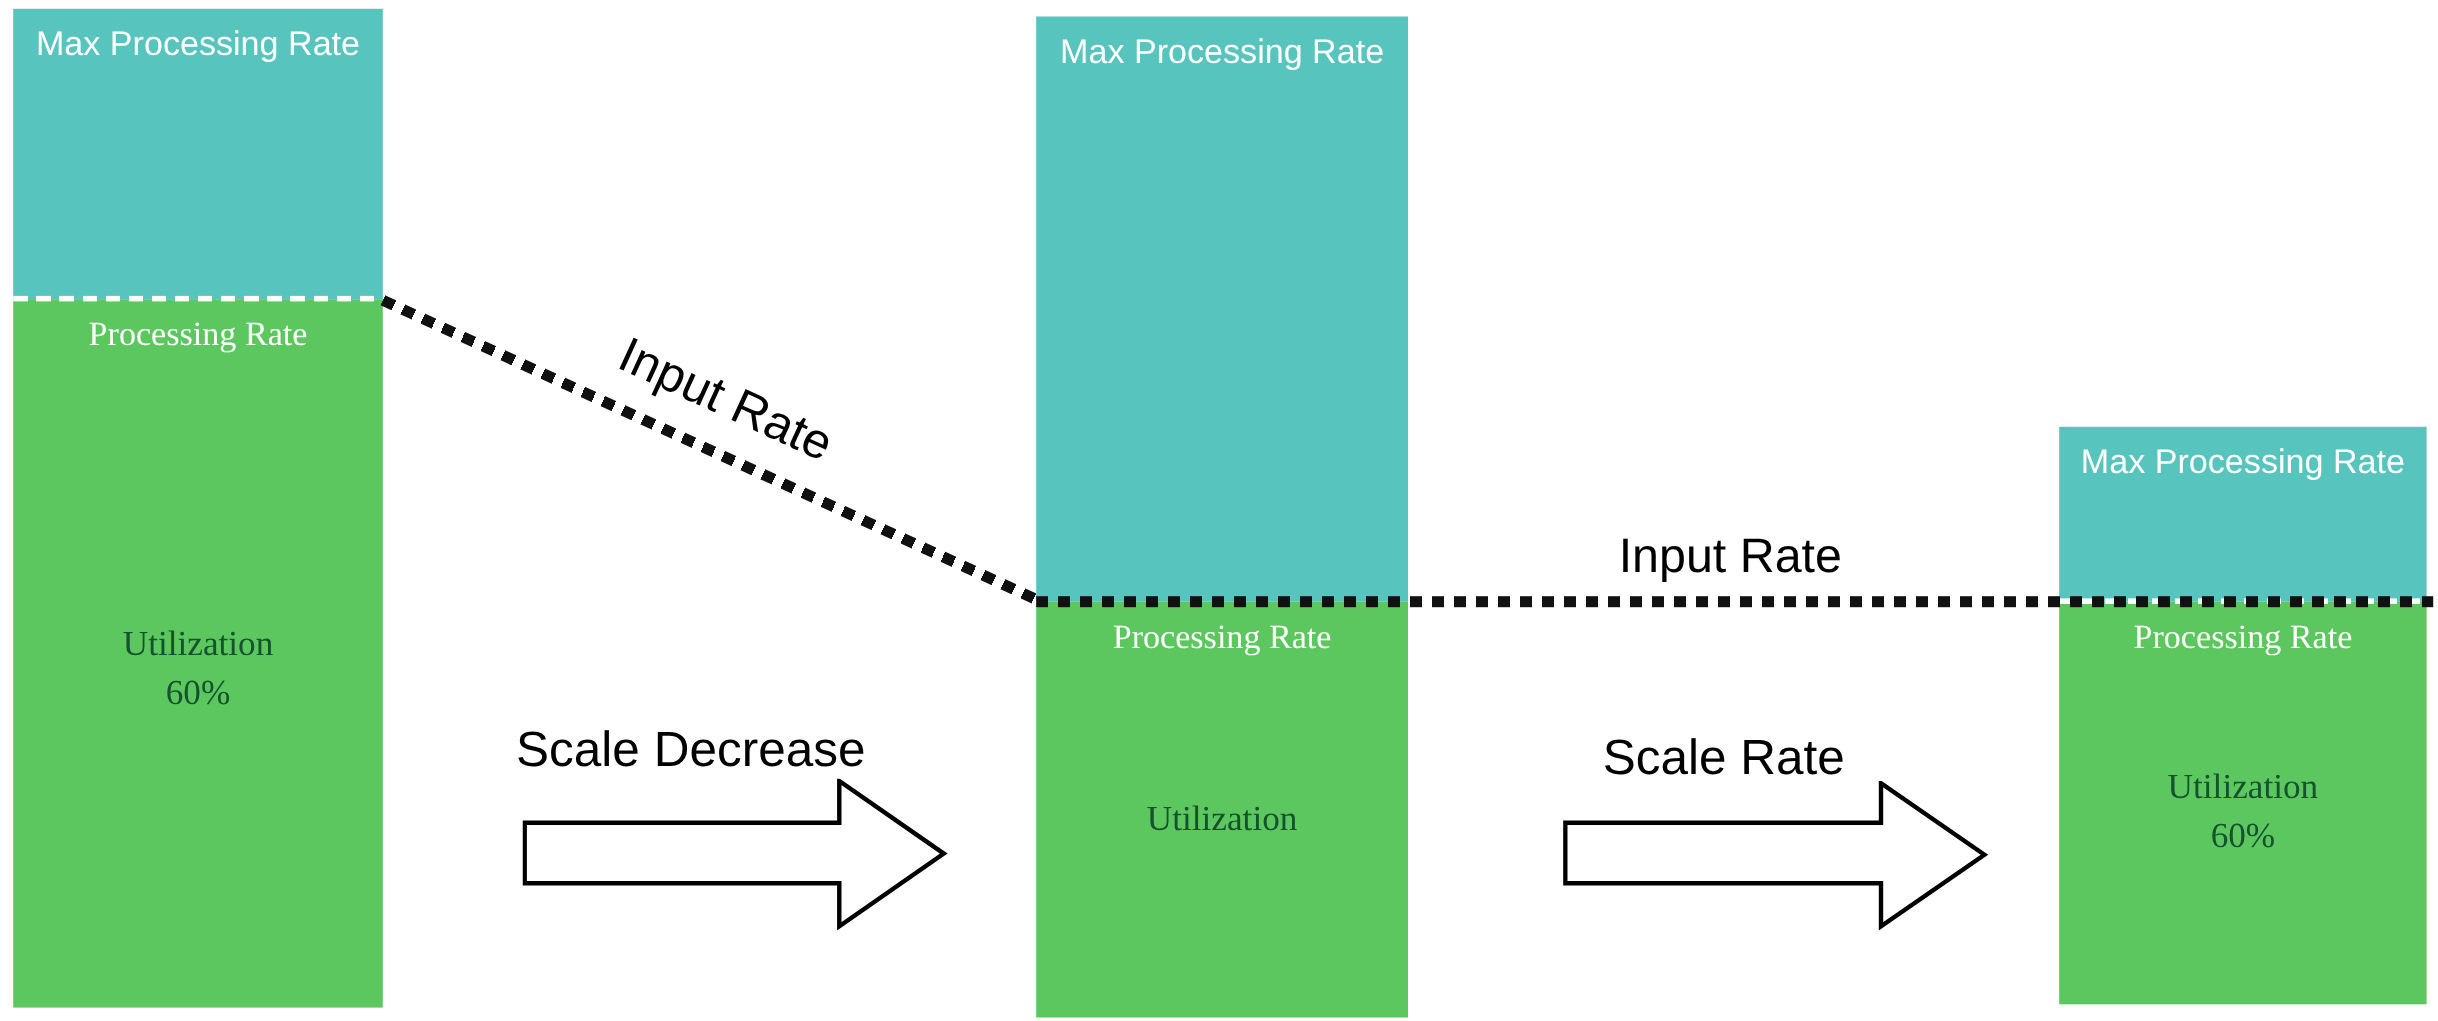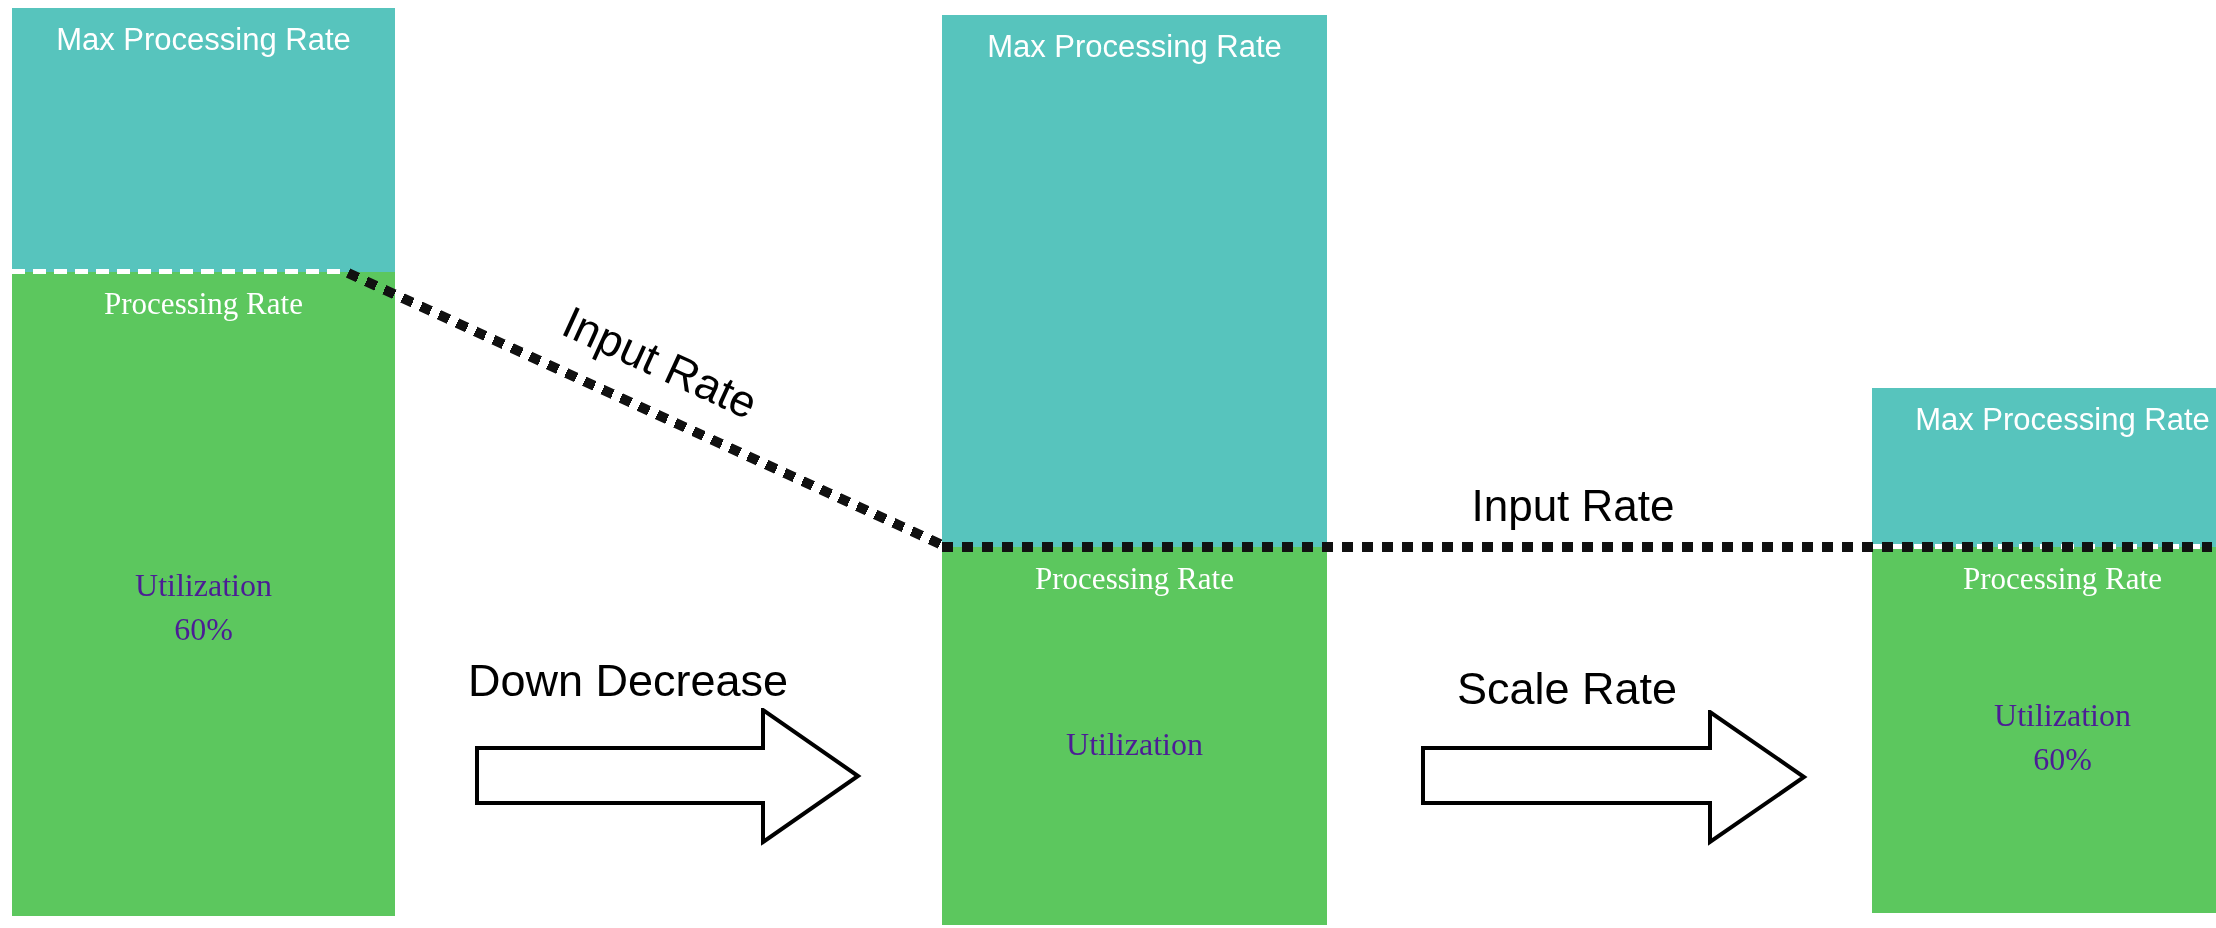--- a/index.html
+++ b/index.html
@@ -5,30 +5,30 @@
   html,body{margin:0;padding:0;}
   body{
     width:2216px;height:928px;background:#ffffff;
     font-family:"Liberation Sans","DejaVu Sans",sans-serif;
     position:relative;overflow:hidden;
   }
   .canvas{position:absolute;inset:0;}
 
   
   .bar{position:absolute;display:flex;flex-direction:column;}
-  .seg{position:relative;width:100%;padding-left:47px;}
+  .seg{position:relative;width:100%;}
   .seg-max{background:#57c4bd;}
   .seg-proc{background:#5cc75e;font-family:Liberation Serif, serif;}
   .seg-label{
     position:absolute;left:0;right:0;top:14px;text-align:center;
     color:#ffffff;font-size:31px;line-height:1.15;white-space:nowrap;
   }
   .util{
     position:absolute;left:0;right:0;top:52%;transform:translateY(-50%);
-    text-align:center;color:#4c1d95;font-size:32px;line-height:1.38;
+    text-align:center;color:#14532d;font-size:32px;line-height:1.38;
   }
   
   .divider-white{
     position:absolute;left:0;right:0;height:5px;z-index:2;
     background:repeating-linear-gradient(90deg,#ffffff 0 13px,transparent 13px 21px);
   }
 
   
   .dotline{
     position:absolute;height:10px;z-index:3;
@@ -115,21 +115,21 @@
       </div>
     </div>
   </div>
 
   <div class="dotline" id="line-diagonal"></div>
   <div class="dotline" id="line-horizontal"></div>
 
   <div class="big-label" id="label-input-diagonal">Input Rate</div>
   <div class="big-label" id="label-input-horizontal">Input Rate</div>
 
-  <div class="big-label" id="label-load-decrease">Down Decrease</div>
+  <div class="big-label" id="label-load-decrease">Scale Decrease</div>
   <svg class="arrow-svg" id="arrow-load" width="388" height="138" viewBox="0 0 388 138">
     <path class="arrow-shape" d="M2,40 H288 V2 L383,68 L288,134 V95 H2 Z"></path>
   </svg>
 
   <div class="big-label" id="label-scale-down">Scale Rate</div>
   <svg class="arrow-svg" id="arrow-scale" width="388" height="136" viewBox="0 0 388 136">
     <path class="arrow-shape" d="M2,38 H289 V2 L383,67 L289,132 V93 H2 Z"></path>
   </svg>
 
 </div>

